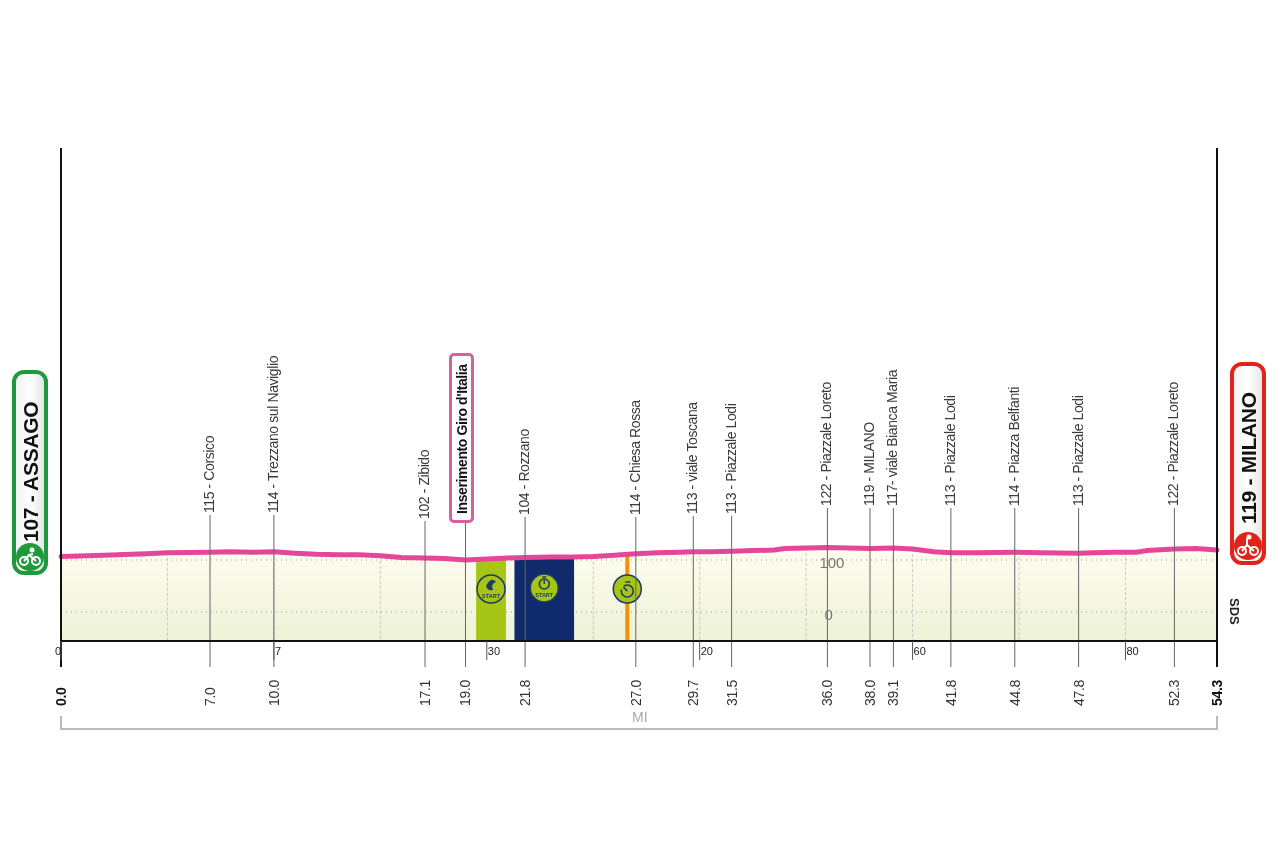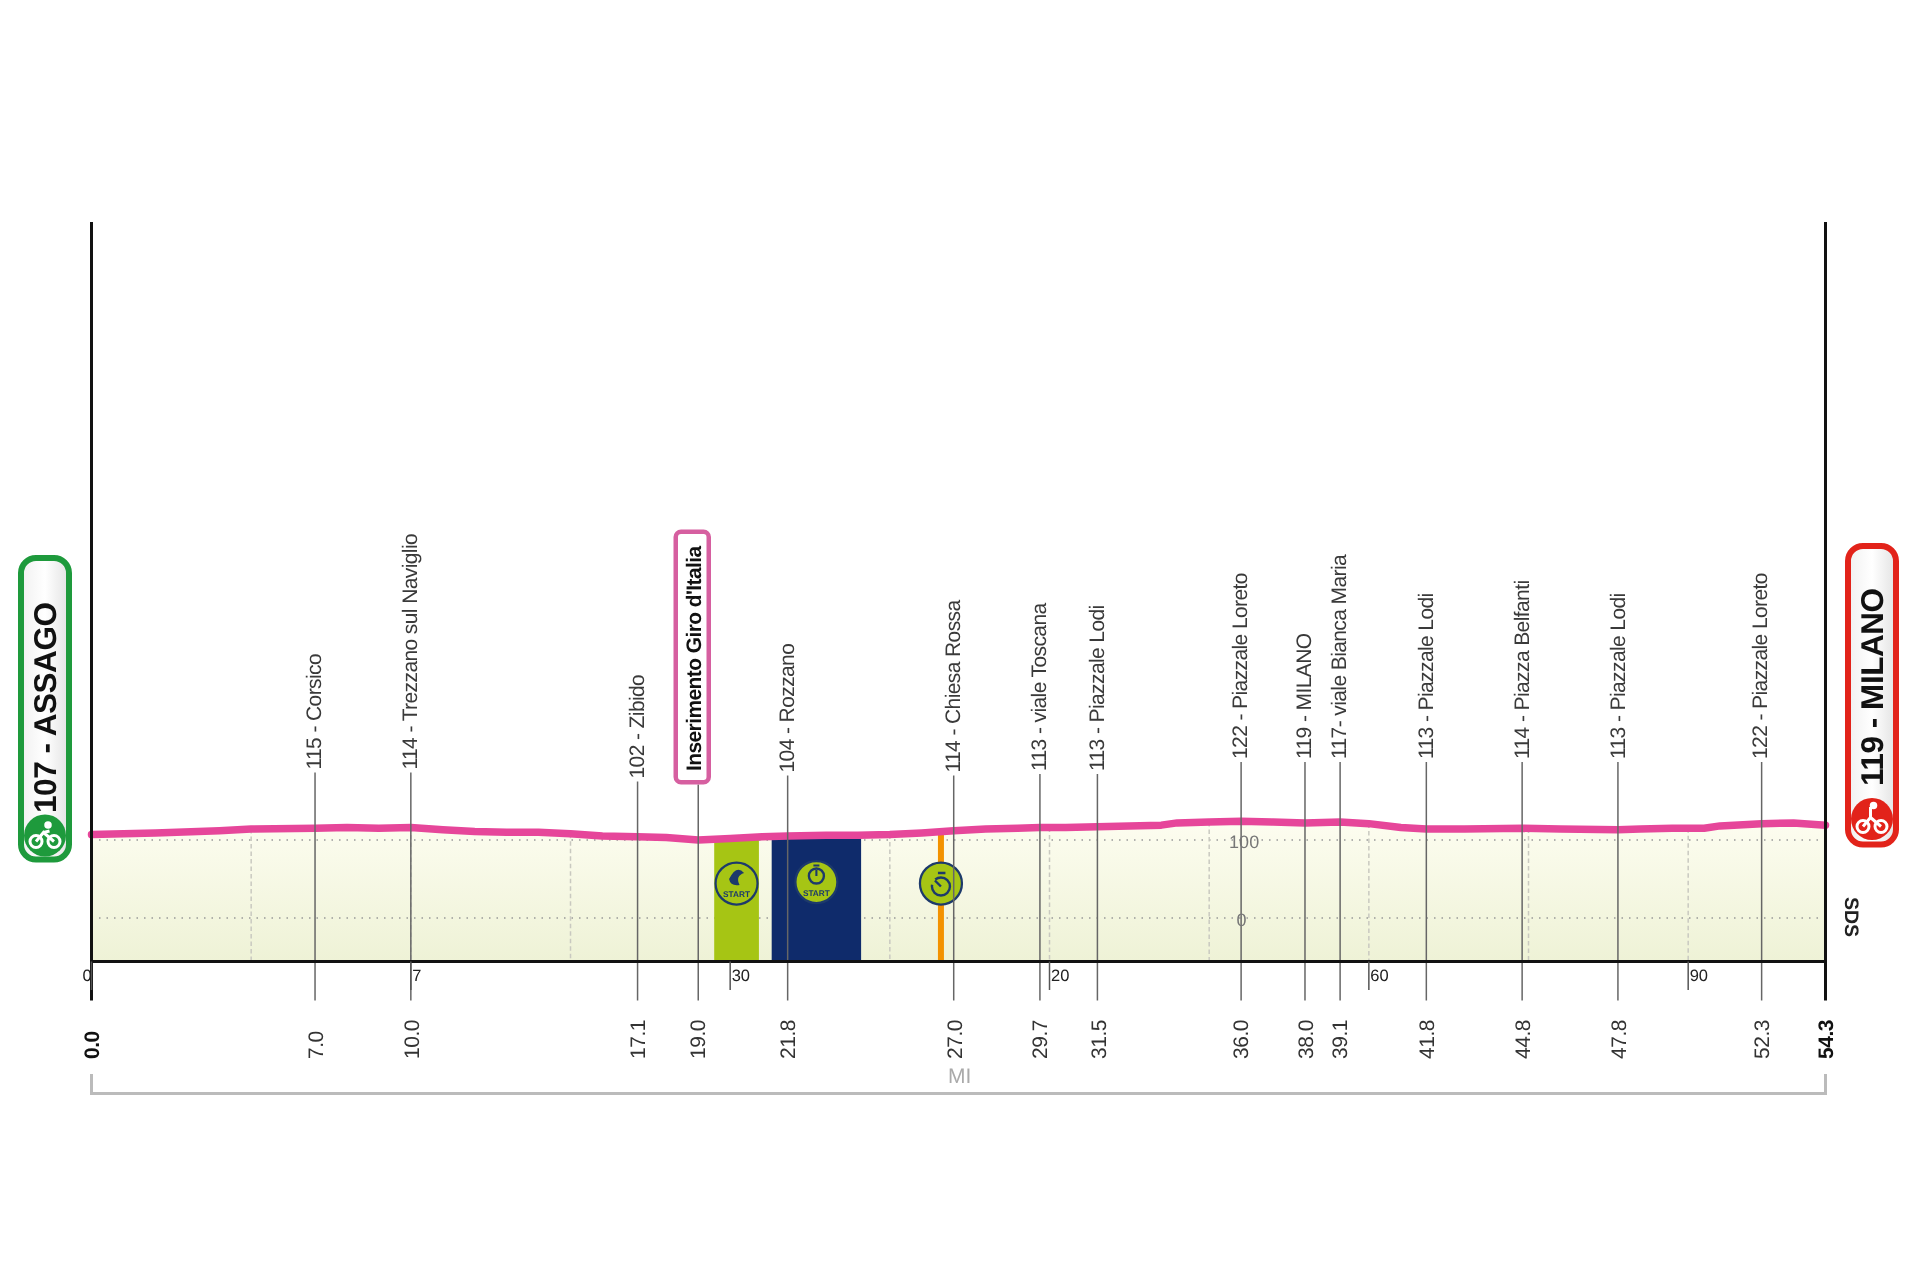--- a/index.html
+++ b/index.html
@@ -3,21 +3,21 @@
 <meta charset="utf-8">
 <style>
   html, body { margin:0; padding:0; background:#ffffff; }
   body { width:1280px; height:852px; position:relative; overflow:hidden; font-family:"Liberation Sans", sans-serif; }
   #chart { position:absolute; left:0; top:0; width:1280px; height:852px; }
   .vlabel { position:absolute; transform-origin:0 0; transform:rotate(-90deg); white-space:nowrap; font-family:"Liberation Sans", sans-serif; font-stretch:condensed; color:#333; }
   .wp-label { font-size:14px; letter-spacing:-0.4px; color:#3a3a3a; }
   .km-label { font-size:14px; letter-spacing:-0.3px; color:#333; }
   .km-end { font-weight:bold; color:#111; }
   .axis-num { position:absolute; font-size:11px; color:#222; font-family:"Liberation Sans", sans-serif; }
-  .elev-num { position:absolute; font-size:12px; color:#777; font-family:"Liberation Sans", sans-serif; }
+  .elev-num { position:absolute; font-size:15px; color:#777; font-family:"Liberation Sans", sans-serif; }
   .pill { position:absolute; box-sizing:border-box; border-radius:12px; background:linear-gradient(90deg,#f2f2f2,#ffffff,#e6e6e6); }
   .pill-start { left:12px; top:370px; width:36px; height:205px; border:4px solid #1e9a3c; }
   .pill-finish { left:1230px; top:362px; width:36px; height:203px; border:4px solid #e2231a; }
   .pill-text { position:absolute; transform-origin:0 0; transform:rotate(-90deg); white-space:nowrap; font-weight:bold; font-size:21px; color:#111; font-family:"Liberation Sans", sans-serif; letter-spacing:-0.3px; }
   .pill-icon { position:absolute; width:30px; height:30px; border-radius:50%; }
   .boxed-label { position:absolute; box-sizing:border-box; border:3px solid #d65fa0; border-radius:5px; background:#fff; width:25px; height:170px; left:449px; top:353px; }
   .boxed-text { position:absolute; transform-origin:0 0; transform:rotate(-90deg); white-space:nowrap; font-weight:bold; font-size:14px; color:#111; font-family:"Liberation Sans", sans-serif; letter-spacing:-0.4px; }
   .mi-label { position:absolute; left:632px; top:709px; font-size:14px; color:#aaa; font-family:"Liberation Sans", sans-serif; }
   .sds { position:absolute; transform-origin:0 0; transform:rotate(90deg); font-weight:bold; font-size:13px; color:#222; font-family:"Liberation Sans", sans-serif; }
 </style>
@@ -182,20 +182,20 @@
       <div class="vlabel km-label" style="left: 1070.62px; top: 706px;">47.8</div>
       <div class="vlabel km-label" style="left: 1166.42px; top: 706px;">52.3</div>
       <div class="vlabel km-label km-end" style="left: 1209px; top: 706px;">54.3</div>
     </div>
   <div id="axis-nums">
       <div class="axis-num" style="left: 55px; top: 645px;">0</div>
       <div class="axis-num" style="left: 274.891px; top: 645px;">7</div>
       <div class="axis-num" style="left: 487.783px; top: 645px;">30</div>
       <div class="axis-num" style="left: 700.674px; top: 645px;">20</div>
       <div class="axis-num" style="left: 913.565px; top: 645px;">60</div>
-      <div class="axis-num" style="left: 1126.46px; top: 645px;">90</div>
+      <div class="axis-num" style="left: 1126.46px; top: 645px;">80</div>
       <div class="elev-num" style="left: 824.409px; top: 606px;">0</div>
       <div class="elev-num" style="left: 819.409px; top: 554px;">100</div>
     </div>
 
   <div class="mi-label">MI</div>
   <div class="sds" style="left:1242px; top:598px;">SDS</div>
 </div>
 
 </body></html>

